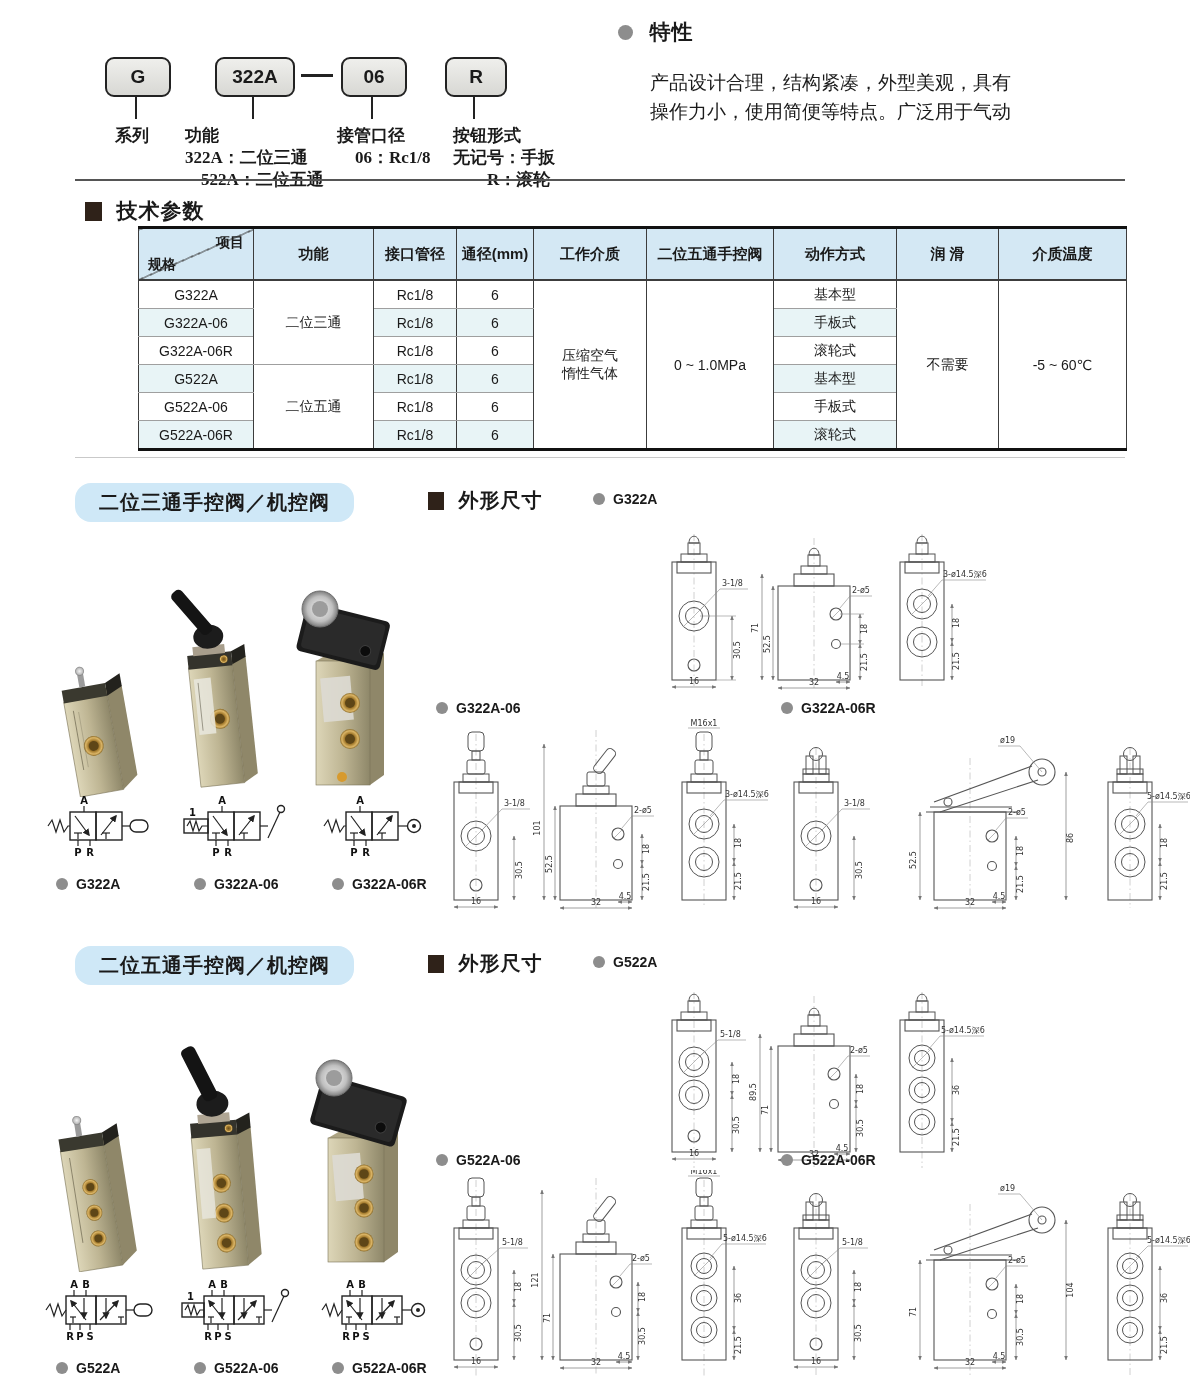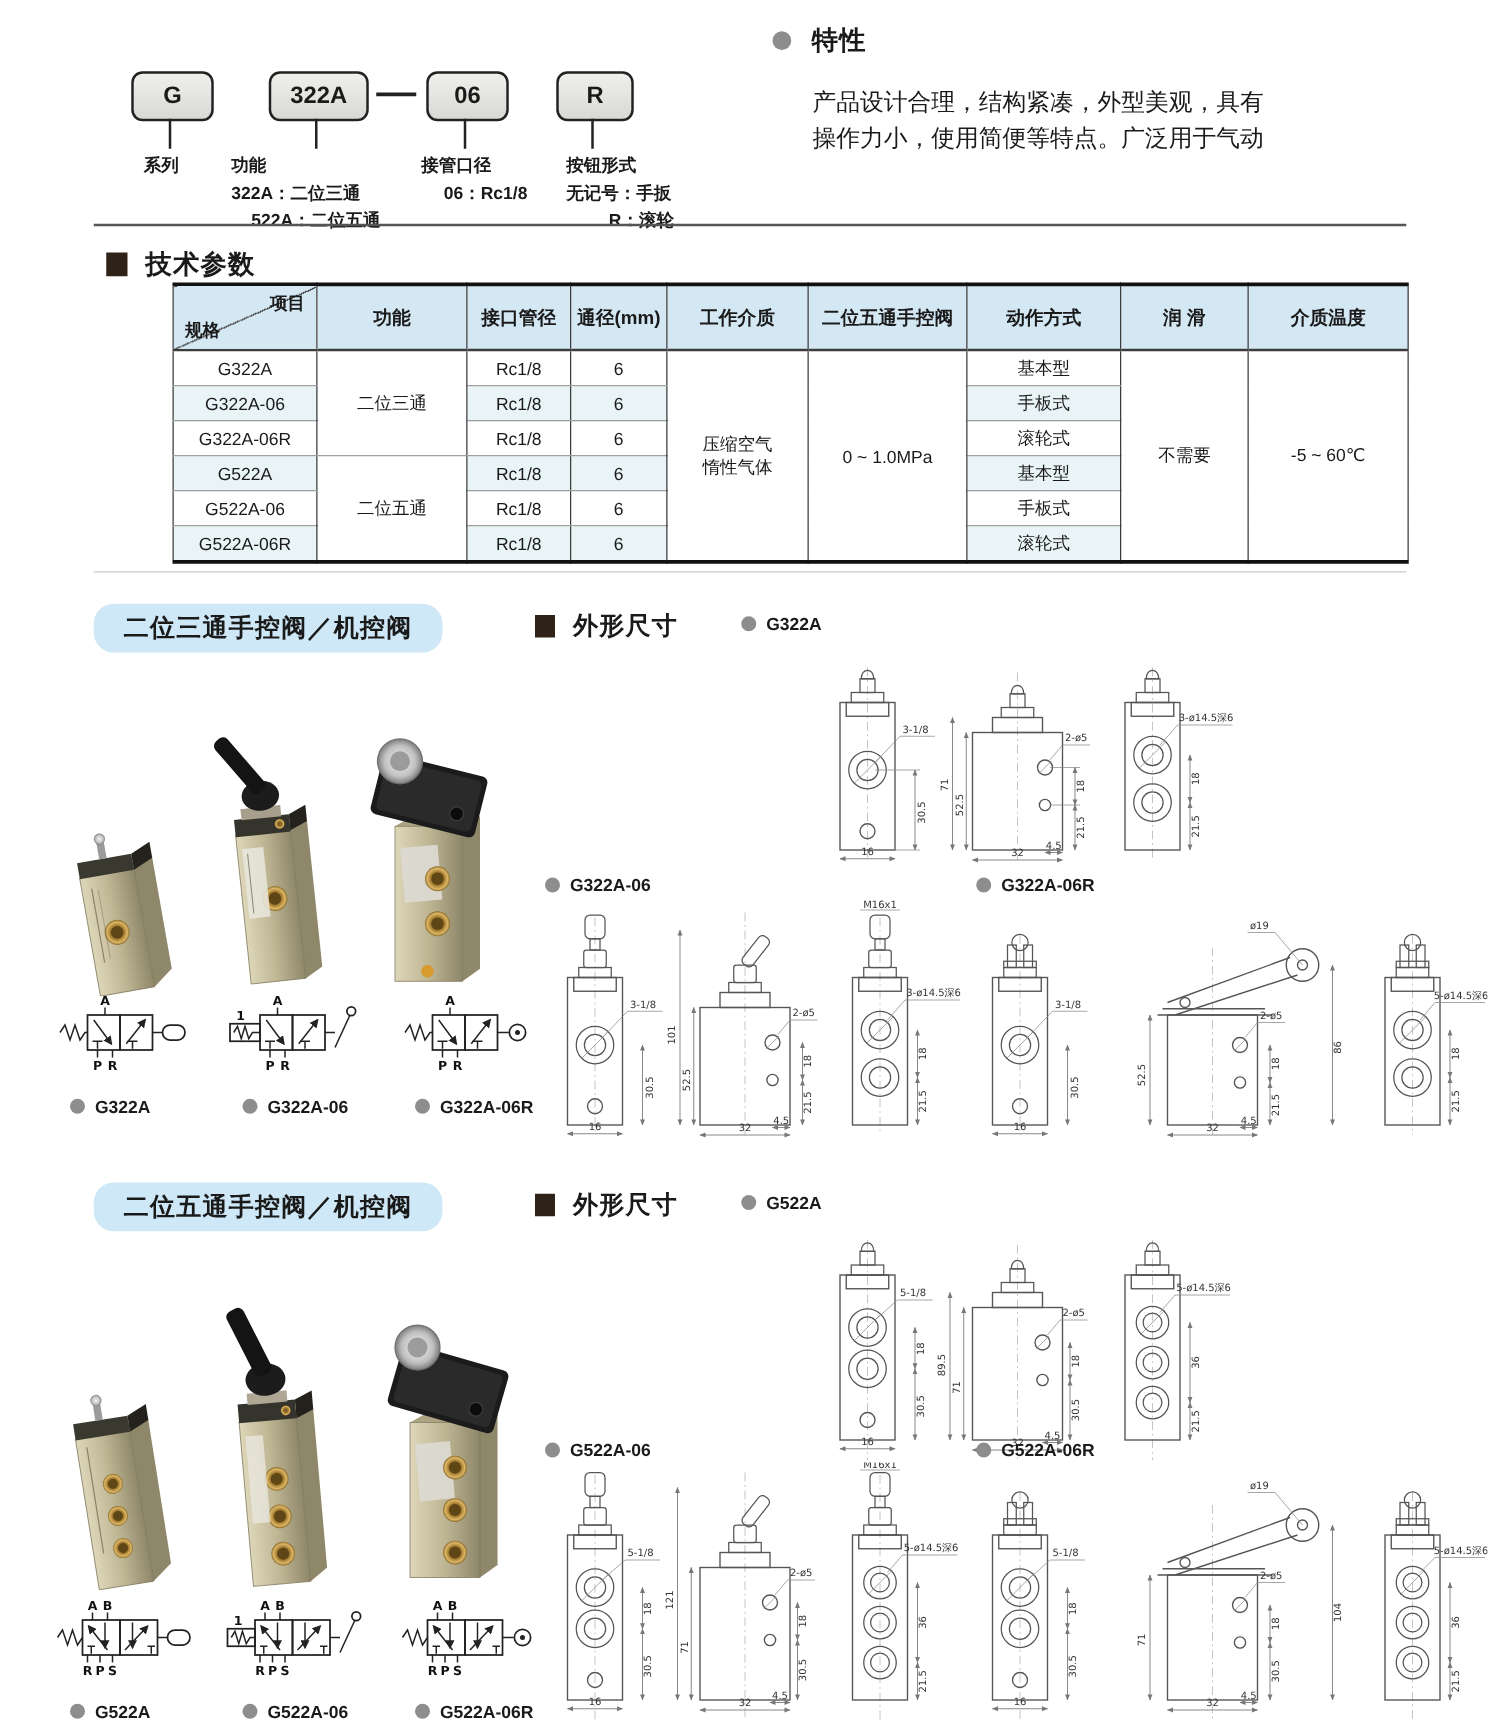--- a/index.html
+++ b/index.html
@@ -11,21 +11,21 @@
   .h-sq{display:inline-block;width:17px;height:19px;background:#2f2219;vertical-align:middle;margin-right:10px;}
   .h-txt{font-size:21px;font-weight:700;vertical-align:middle;letter-spacing:1px;}
   .cap{font-size:14px;font-weight:700;white-space:nowrap;}
   .cap .dot{display:inline-block;width:12px;height:12px;border-radius:50%;background:#8d8d8d;vertical-align:-1px;margin-right:8px;}
   
   .ocbox{position:absolute;width:62px;height:36px;border:2px solid #222;border-radius:9px;
          background:linear-gradient(#efefec,#d8d8d4);text-align:center;line-height:36px;
          font-size:19px;font-weight:700;}
   .ocline{position:absolute;width:2px;background:#222;}
   .ocdash{position:absolute;height:0;border-top:3px solid #222;}
-  .oclbl{position:absolute;font-size:14px;font-weight:600;white-space:nowrap;}
+  .oclbl{position:absolute;font-size:17px;font-weight:600;white-space:nowrap;font-family:Liberation Serif, serif;}
   
   .ftline{font-size:19px;font-weight:500;line-height:29px;white-space:nowrap;}
   
   table.tech{border-collapse:collapse;table-layout:fixed;border-top:3px solid #111;border-bottom:3px solid #111;}
   table.tech td{border-left:1px solid #3c3c3c;border-right:1px solid #3c3c3c;border-top:1px solid #9f9f9f;border-bottom:1px solid #9f9f9f;
        text-align:center;font-size:14px;padding:0 2px;}
   table.tech tr.hd td{background:#d4e8f4;font-size:15px;font-weight:700;height:50px;border-bottom:2px solid #3c3c3c;}
   table.tech tr.dt td{height:27px;}
   table.tech tr:nth-child(2n+3) td{background:#e8f4f6;}
   table.tech td.mg{background:#fff !important;}

